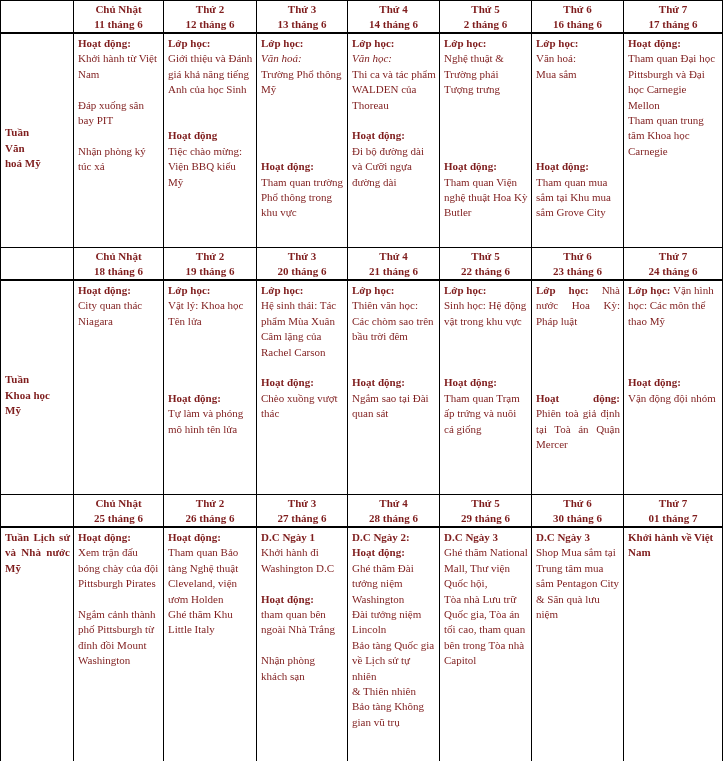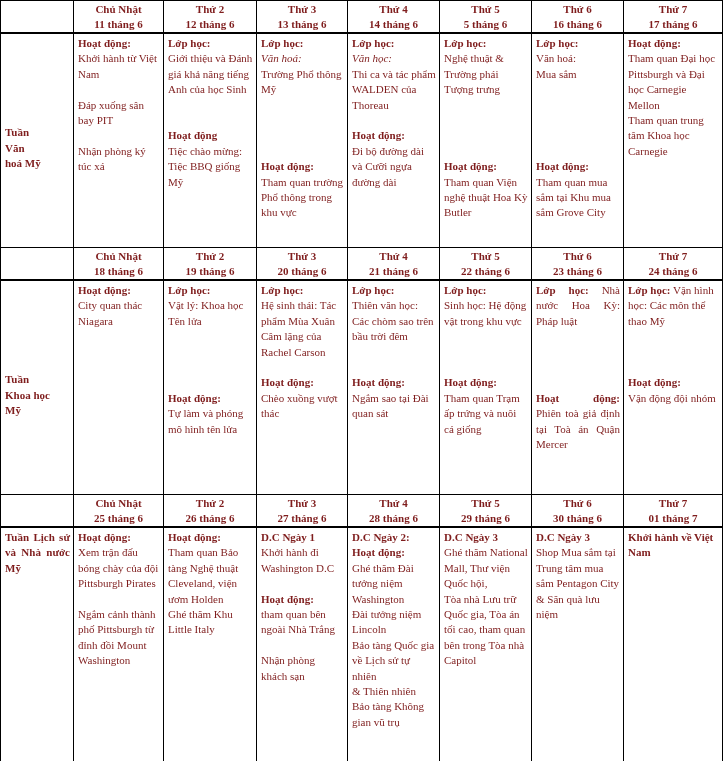--- a/index.html
+++ b/index.html
@@ -49,21 +49,21 @@
         <td>
           <div>Thứ 3</div>
           <div>13 tháng 6</div>
         </td>
         <td>
           <div>Thứ 4</div>
           <div>14 tháng 6</div>
         </td>
         <td>
           <div>Thứ 5</div>
-          <div>5 tháng 6</div>
+          <div>2 tháng 6</div>
         </td>
         <td>
           <div>Thứ 6</div>
           <div>16 tháng 6</div>
         </td>
         <td>
           <div>Thứ 7</div>
           <div>17 tháng 6</div>
         </td>
       </tr>
@@ -81,21 +81,21 @@
           <div class="ln">&nbsp;</div>
           <div class="ln"><span class="">Nhận phòng ký túc xá</span></div>
         </td>
         <td class="dcell">
           <div class="ln"><span class="b">Lớp học:</span></div>
           <div class="ln"><span class="">Giới thiệu và Đánh giá khả năng tiếng Anh của học Sinh</span></div>
           <div class="ln">&nbsp;</div>
           <div class="ln">&nbsp;</div>
           <div class="ln"><span class="b">Hoạt động</span></div>
           <div class="ln"><span class="">Tiệc chào mừng:</span></div>
-          <div class="ln"><span class="">Tiệc BBQ giống Mỹ</span></div>
+          <div class="ln"><span class="">Viện BBQ kiểu Mỹ</span></div>
         </td>
         <td class="dcell">
           <div class="ln"><span class="b">Lớp học:</span></div>
           <div class="ln"><span class="i">Văn hoá:</span></div>
           <div class="ln"><span class="">Trường Phổ thông Mỹ</span></div>
           <div class="ln">&nbsp;</div>
           <div class="ln">&nbsp;</div>
           <div class="ln">&nbsp;</div>
           <div class="ln">&nbsp;</div>
           <div class="ln"><span class="b">Hoạt động:</span></div>

